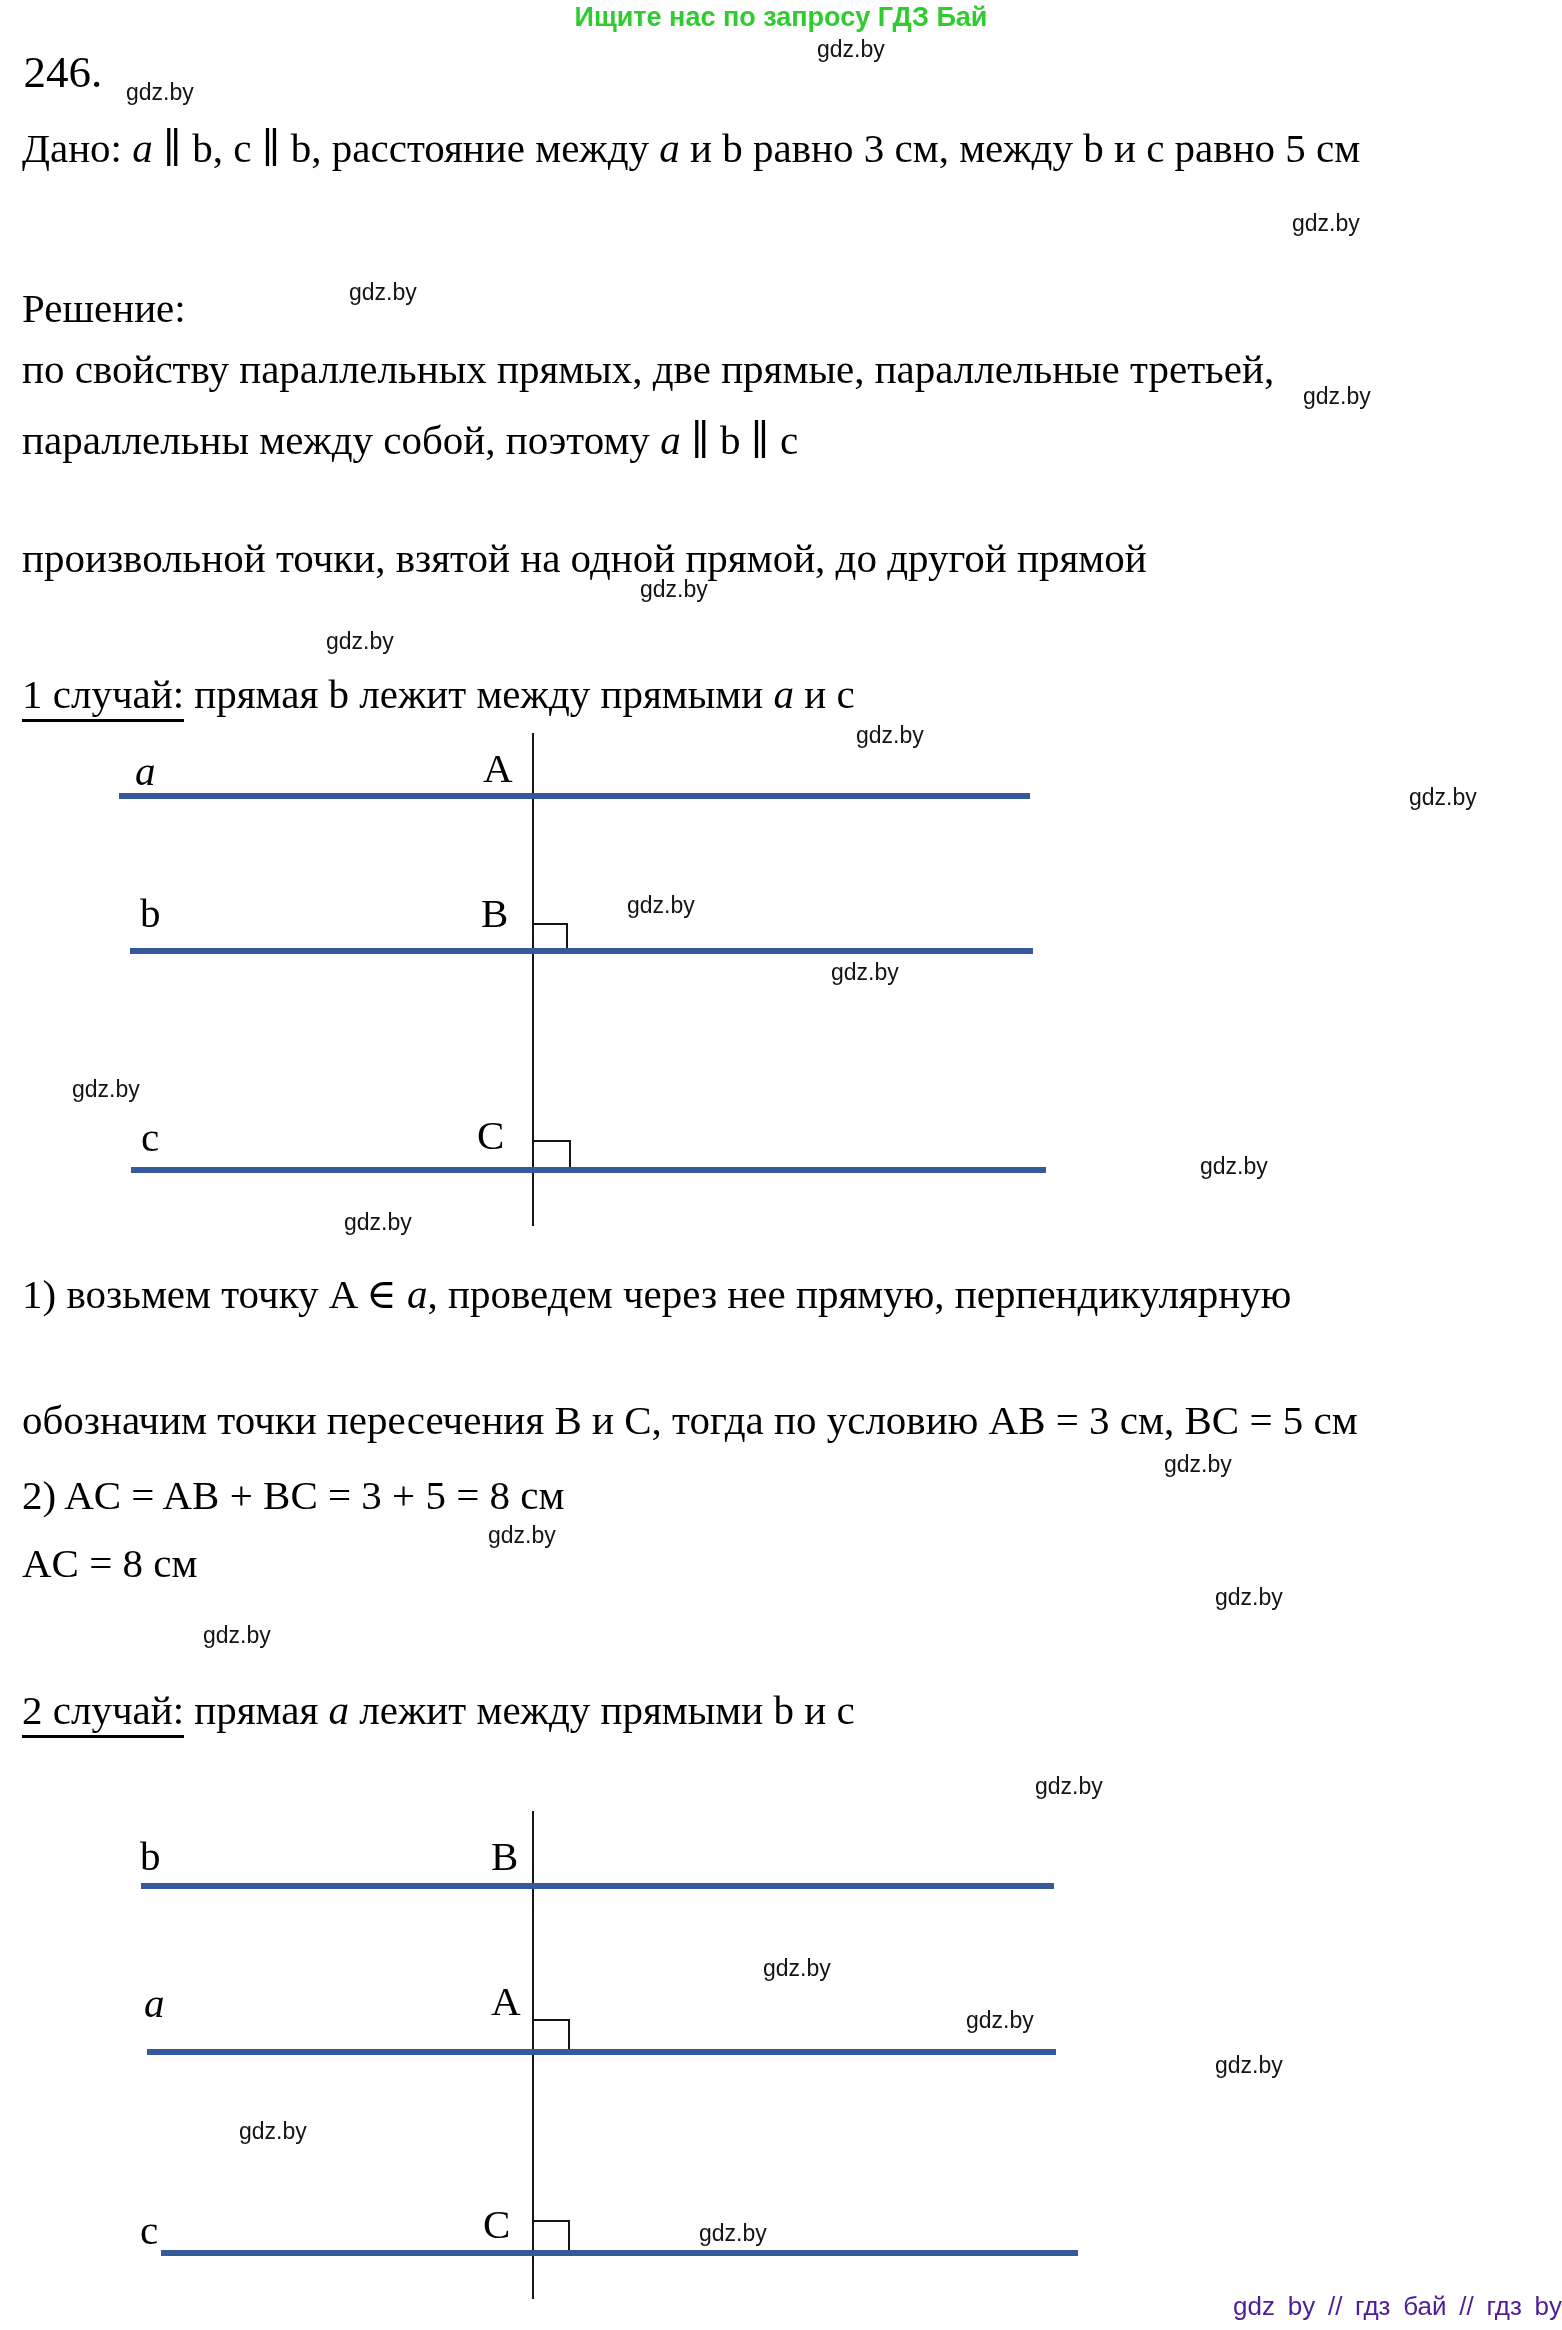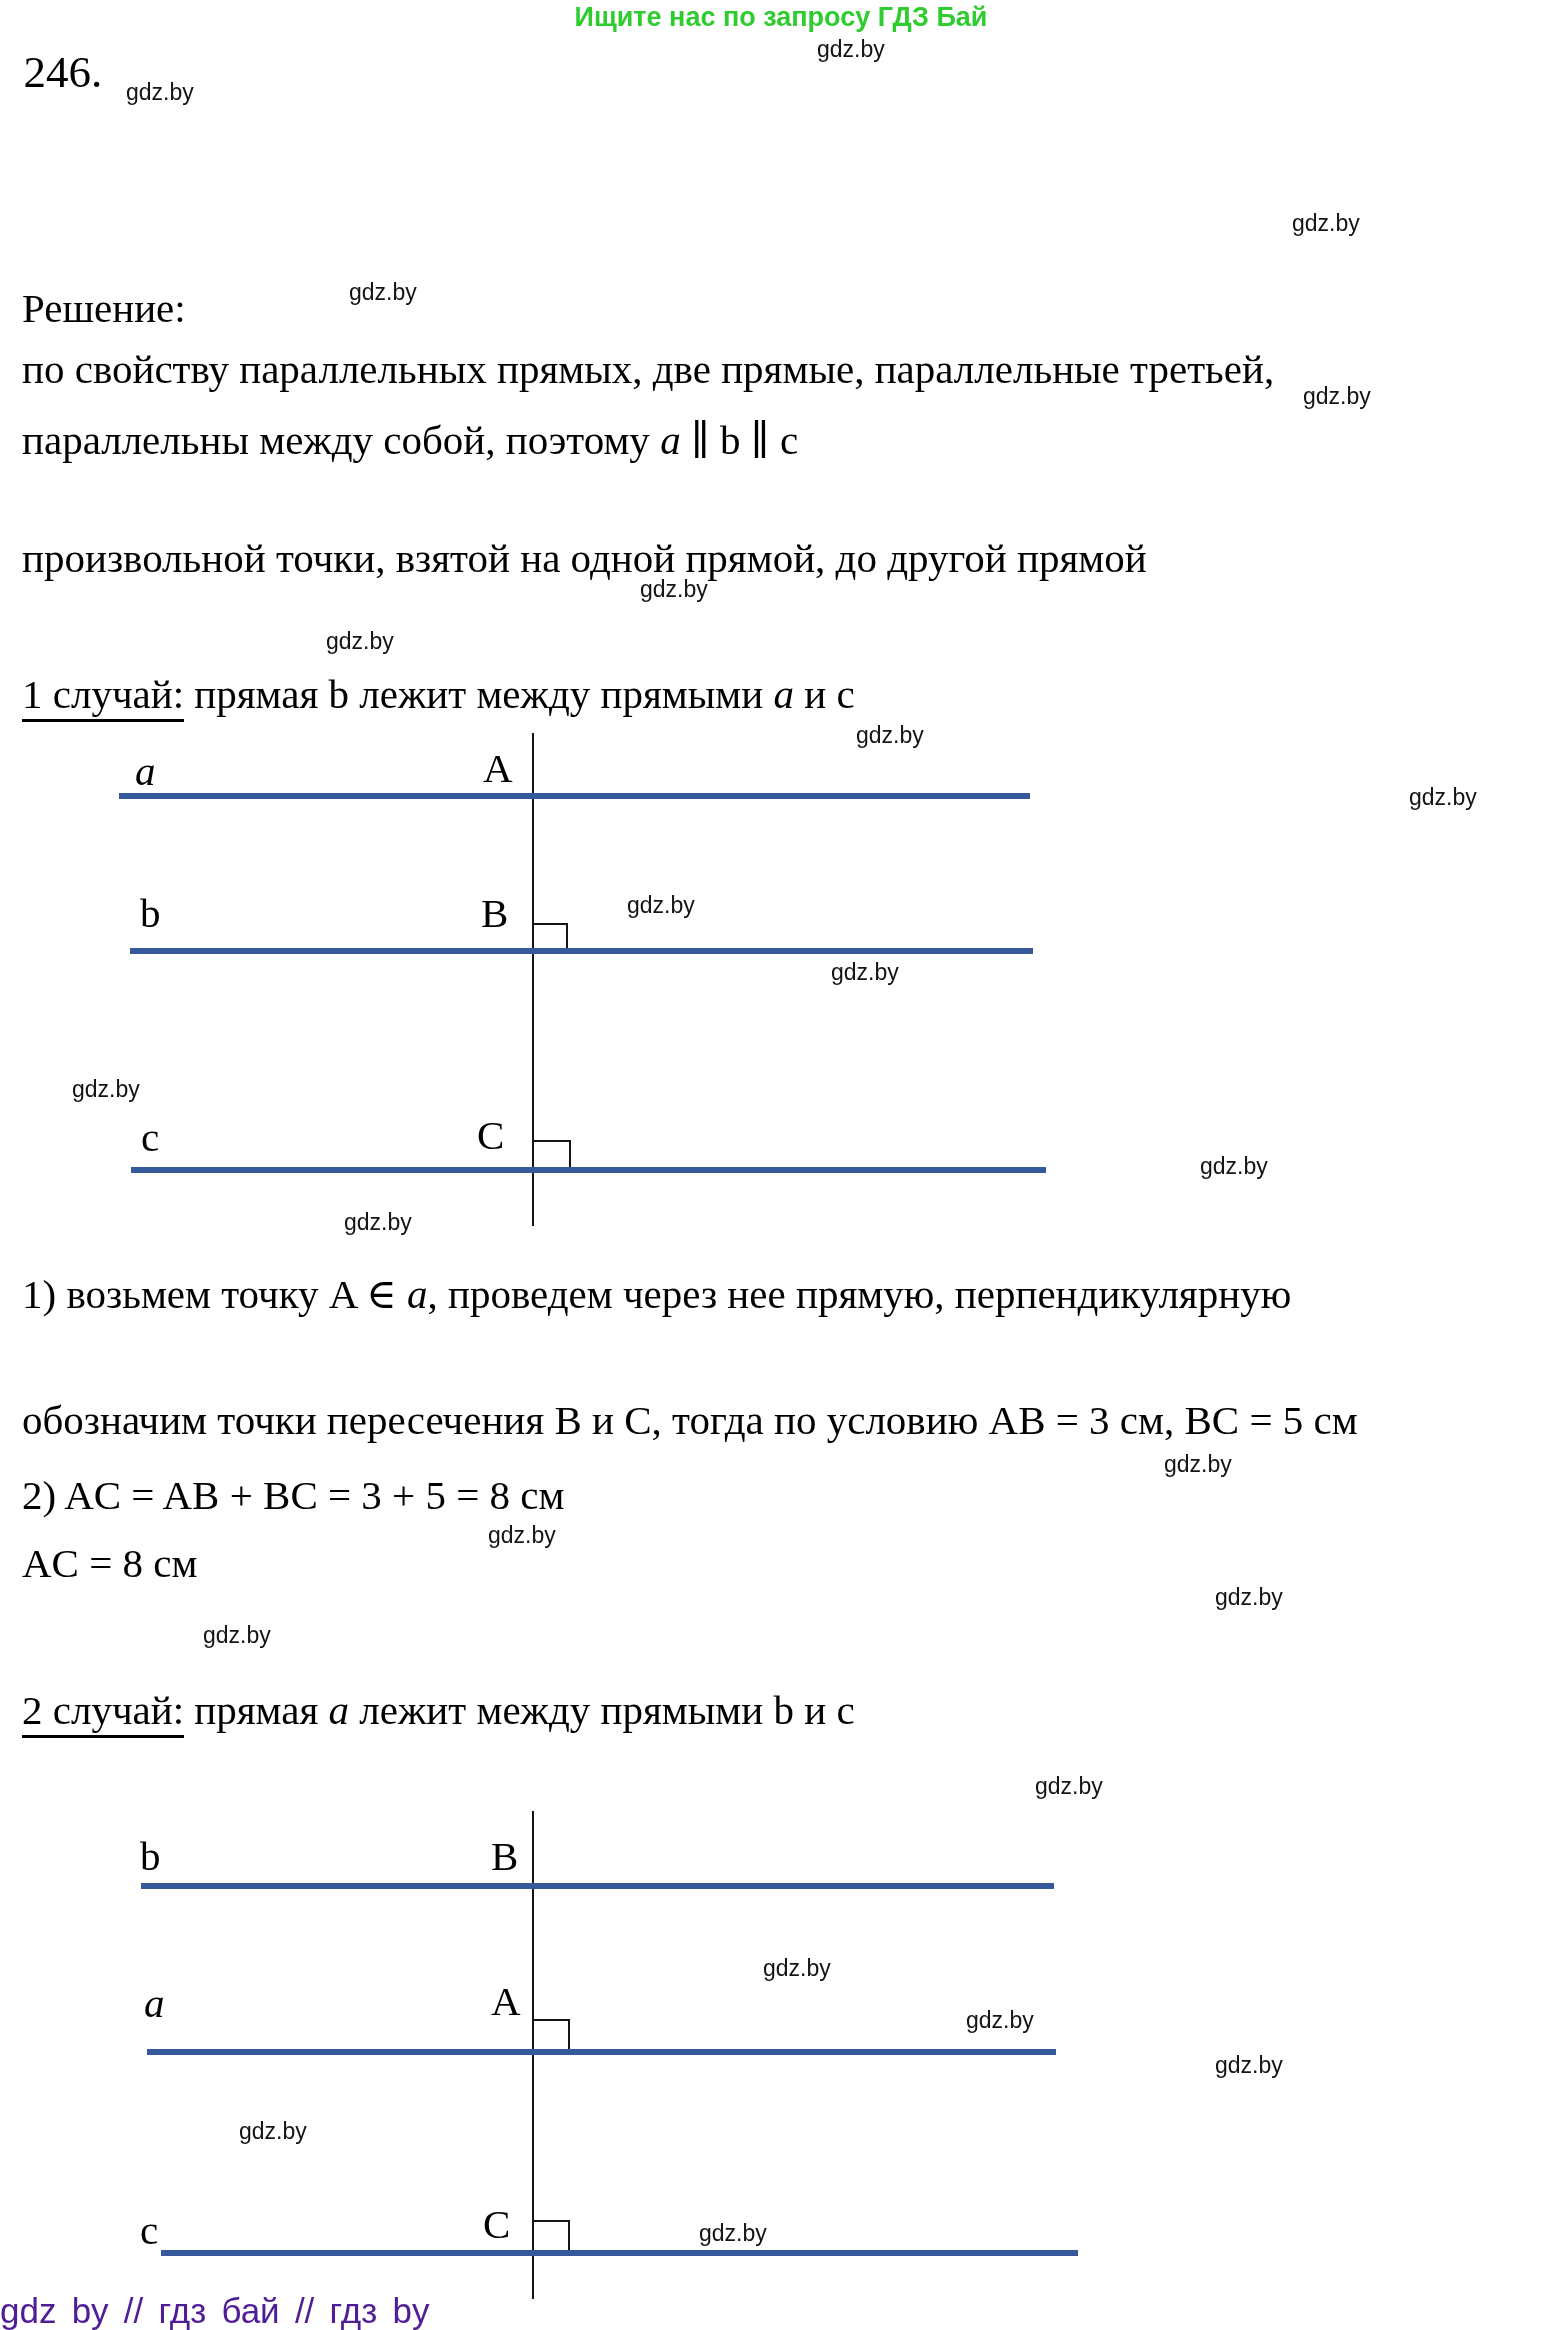--- a/index.html
+++ b/index.html
@@ -9,22 +9,22 @@
           font-family:"Liberation Sans","DejaVu Sans",sans-serif;font-size:27px;font-weight:700;white-space:nowrap;}
   .wm{position:absolute;font-family:"Liberation Sans","DejaVu Sans",sans-serif;font-size:23px;color:#141414;white-space:nowrap;}
   .pnum{position:absolute;left:23.6px;top:46px;font-size:45px;font-weight:normal;}
   .tline{position:absolute;left:22px;font-size:41px;line-height:49px;white-space:nowrap;}
   .it{font-style:italic;}
   .ul{border-bottom:3.1px solid #000;padding-bottom:1.6px;}
   .hline{position:absolute;height:6.3px;background:#35599b;}
   .vline{position:absolute;width:2.4px;background:#151515;}
   .ra{position:absolute;border-top:2.4px solid #151515;border-right:2.4px solid #151515;}
   .lbl{position:absolute;font-size:41px;line-height:49px;white-space:nowrap;}
-  .footer{position:absolute;left:0;top:2291px;width:100%;text-align:left;
-          font-family:"Liberation Sans","DejaVu Sans",sans-serif;font-size:35px;font-weight:500;word-spacing:5.5px;white-space:nowrap;}
+  .footer{position:absolute;left:0;top:2291px;width:100%;text-align:right;
+          font-family:"Liberation Sans","DejaVu Sans",sans-serif;font-size:26px;font-weight:500;word-spacing:5.5px;white-space:nowrap;}
 </style>
 </head>
 <body>
 
 <div class="page">
 
   <div class="banner" style="color: rgb(46, 204, 46);">Ищите нас по запросу ГДЗ Бай</div>
 
   <div class="wm" style="left:817px;top:36px">gdz.by</div>
   <div class="wm" style="left:126px;top:79px">gdz.by</div>
@@ -46,20 +46,21 @@
   <div class="wm" style="left:203px;top:1622px">gdz.by</div>
   <div class="wm" style="left:1035px;top:1773px">gdz.by</div>
   <div class="wm" style="left:763px;top:1955px">gdz.by</div>
   <div class="wm" style="left:966px;top:2007px">gdz.by</div>
   <div class="wm" style="left:1215px;top:2052px">gdz.by</div>
   <div class="wm" style="left:239px;top:2118px">gdz.by</div>
   <div class="wm" style="left:699px;top:2220px">gdz.by</div>
 
   <div class="pnum">246.</div>
 
+  <div class="tline" style="top:124px"><span>Дано: </span><span class="it">a</span><span> ∥ b, c ∥ b, расстояние между </span><span class="it">a</span><span> и b равно 3 см, между b и c равно 5 см</span></div>
   <div class="tline" style="top:284px">Решение:</div>
   <div class="tline" style="top:345px">по свойству параллельных прямых, две прямые, параллельные третьей,</div>
   <div class="tline" style="top:416px"><span>параллельны между собой, поэтому </span><span class="it">a</span><span> ∥ b ∥ c</span></div>
   <div class="tline" style="top:534px">произвольной точки, взятой на одной прямой, до другой прямой</div>
   <div class="tline" style="top:670px"><span class="ul">1 случай:</span><span> прямая b лежит между прямыми </span><span class="it">a</span><span> и c</span></div>
 
   <div>
     <div class="vline" style="left:532px;top:733px;height:493px"></div>
     <div class="lbl it" style="left:135px;top:747px">a</div>
     <div class="lbl" style="left:483px;top:744px">A</div>

